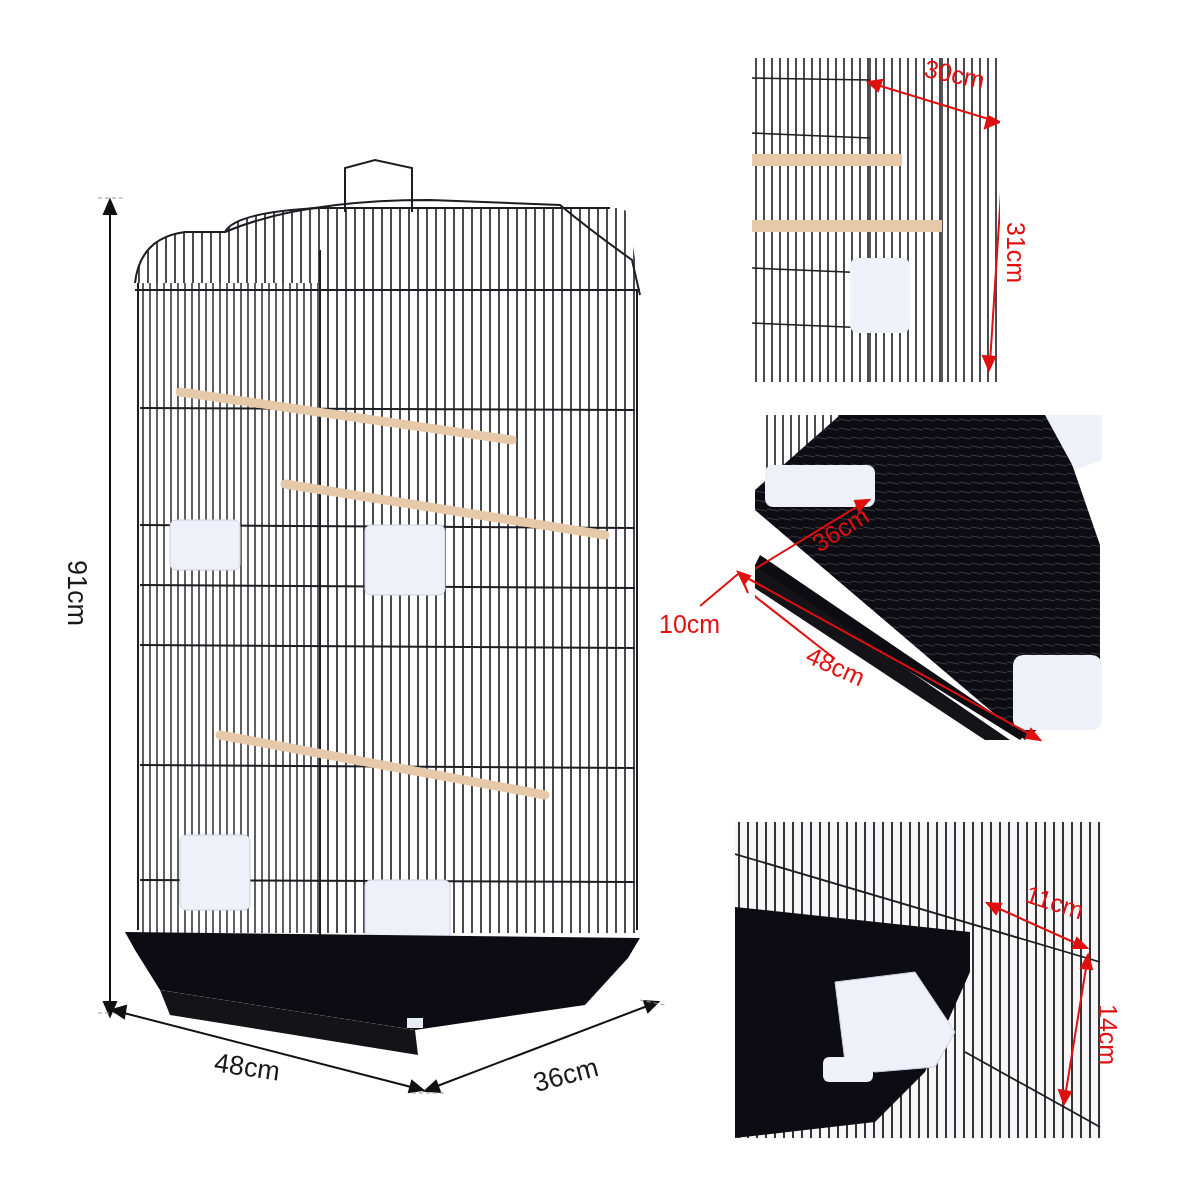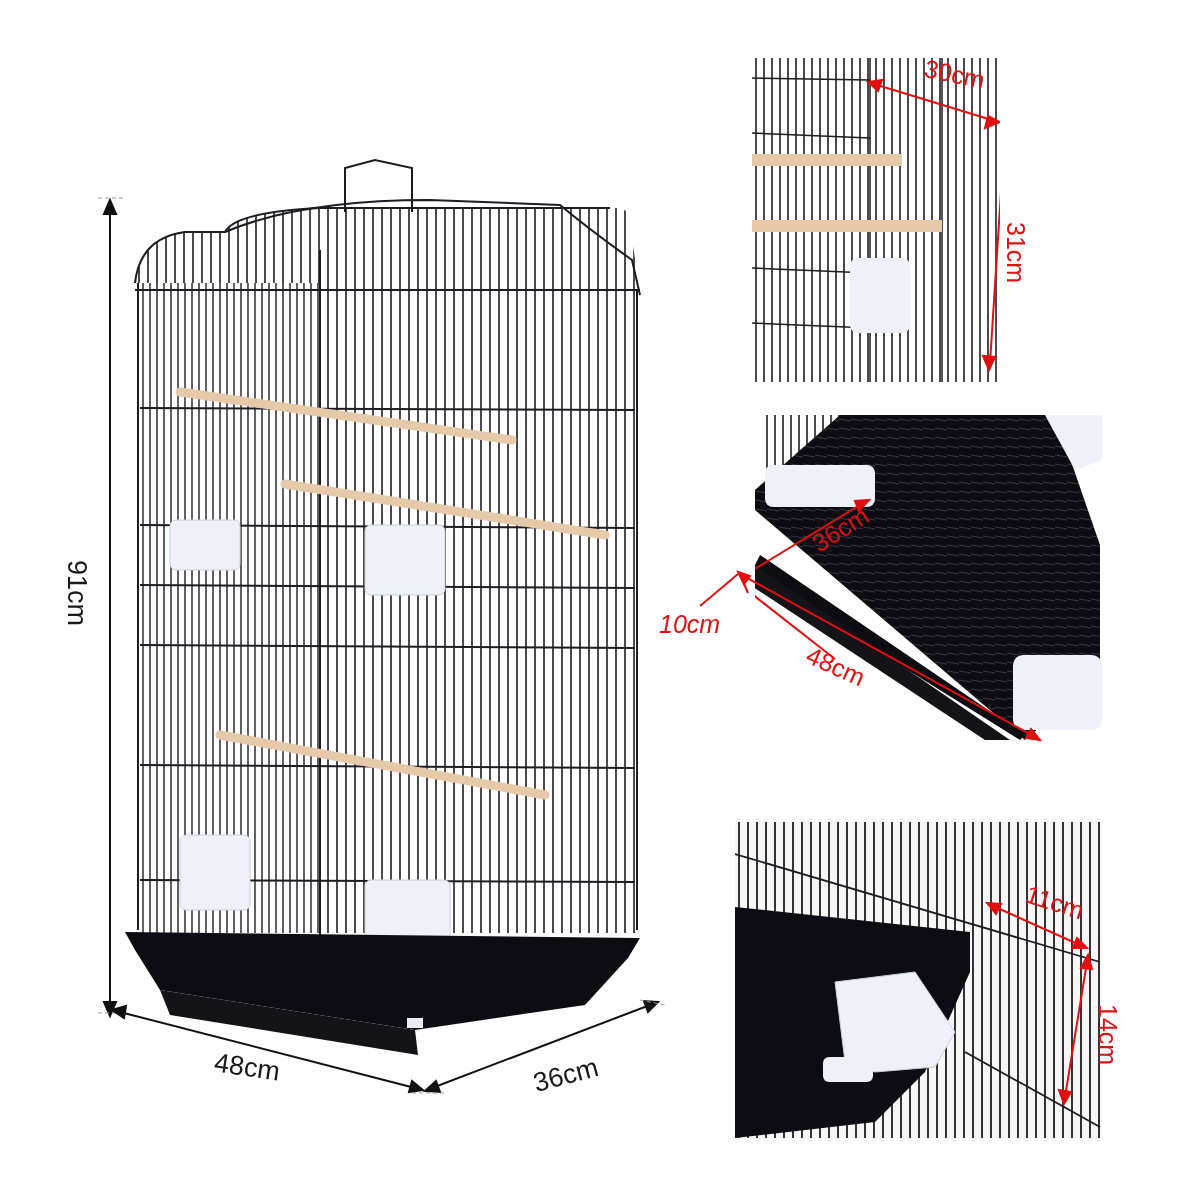--- a/index.html
+++ b/index.html
@@ -160,21 +160,21 @@
 </div>
 <svg class="abs" style="left:700px;top:560px;" width="360" height="190">
   <g stroke="#e01010" stroke-width="2" fill="#e01010">
     <line x1="48" y1="33" x2="40" y2="14"></line>
     <line x1="40" y1="14" x2="335" y2="177"></line>
     <polygon points="340,180 326,178 331,169"></polygon>
     <polygon points="38,12 50,16 44,24"></polygon>
     <line x1="0" y1="46" x2="38" y2="14"></line>
   </g>
 </svg>
-<span class="label-red" style="left:659px;top:610px;font-style:italic;">10cm</span>
+<span class="label-red" style="left:659px;top:610px;">10cm</span>
 <span class="label-red" style="left:805px;top:652px;transform:rotate(24deg);">48cm</span>
 
 <div class="panel" style="left:735px;top:822px;width:367px;height:316px;">
   <svg width="367" height="316">
     <defs>
       <pattern id="b3" width="9" height="10" patternUnits="userSpaceOnUse">
         <rect width="9" height="10" fill="#f7f7f8"></rect>
         <line x1="4" y1="0" x2="4" y2="10" stroke="#1c1c22" stroke-width="1.8"></line>
       </pattern>
     </defs>

